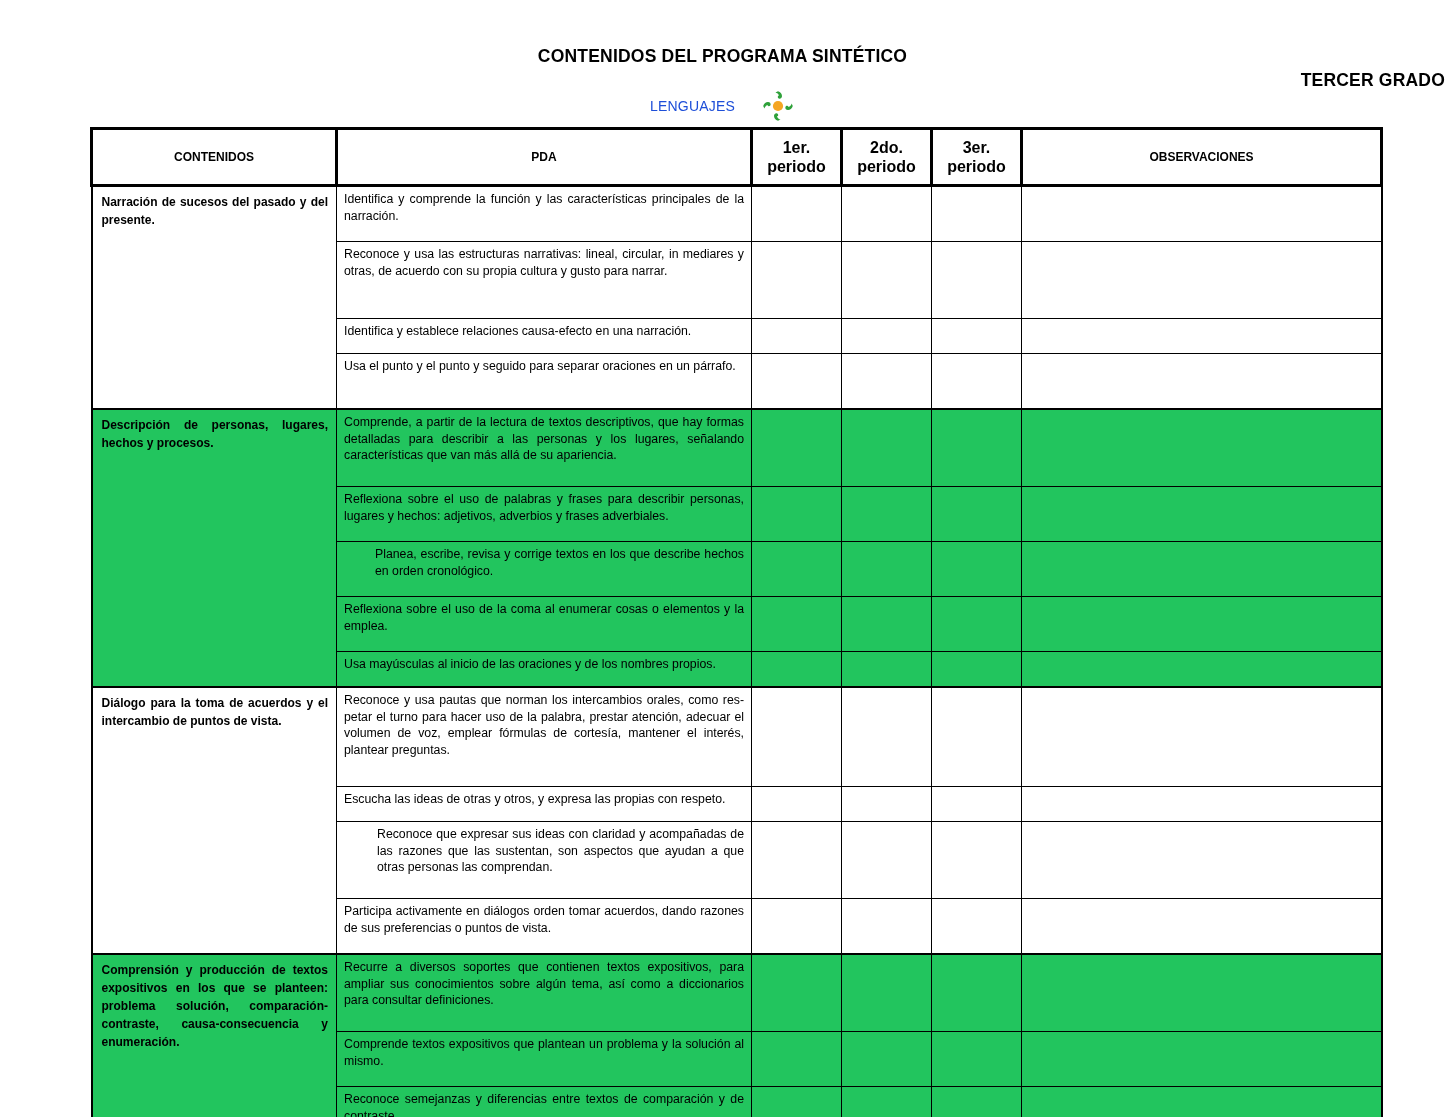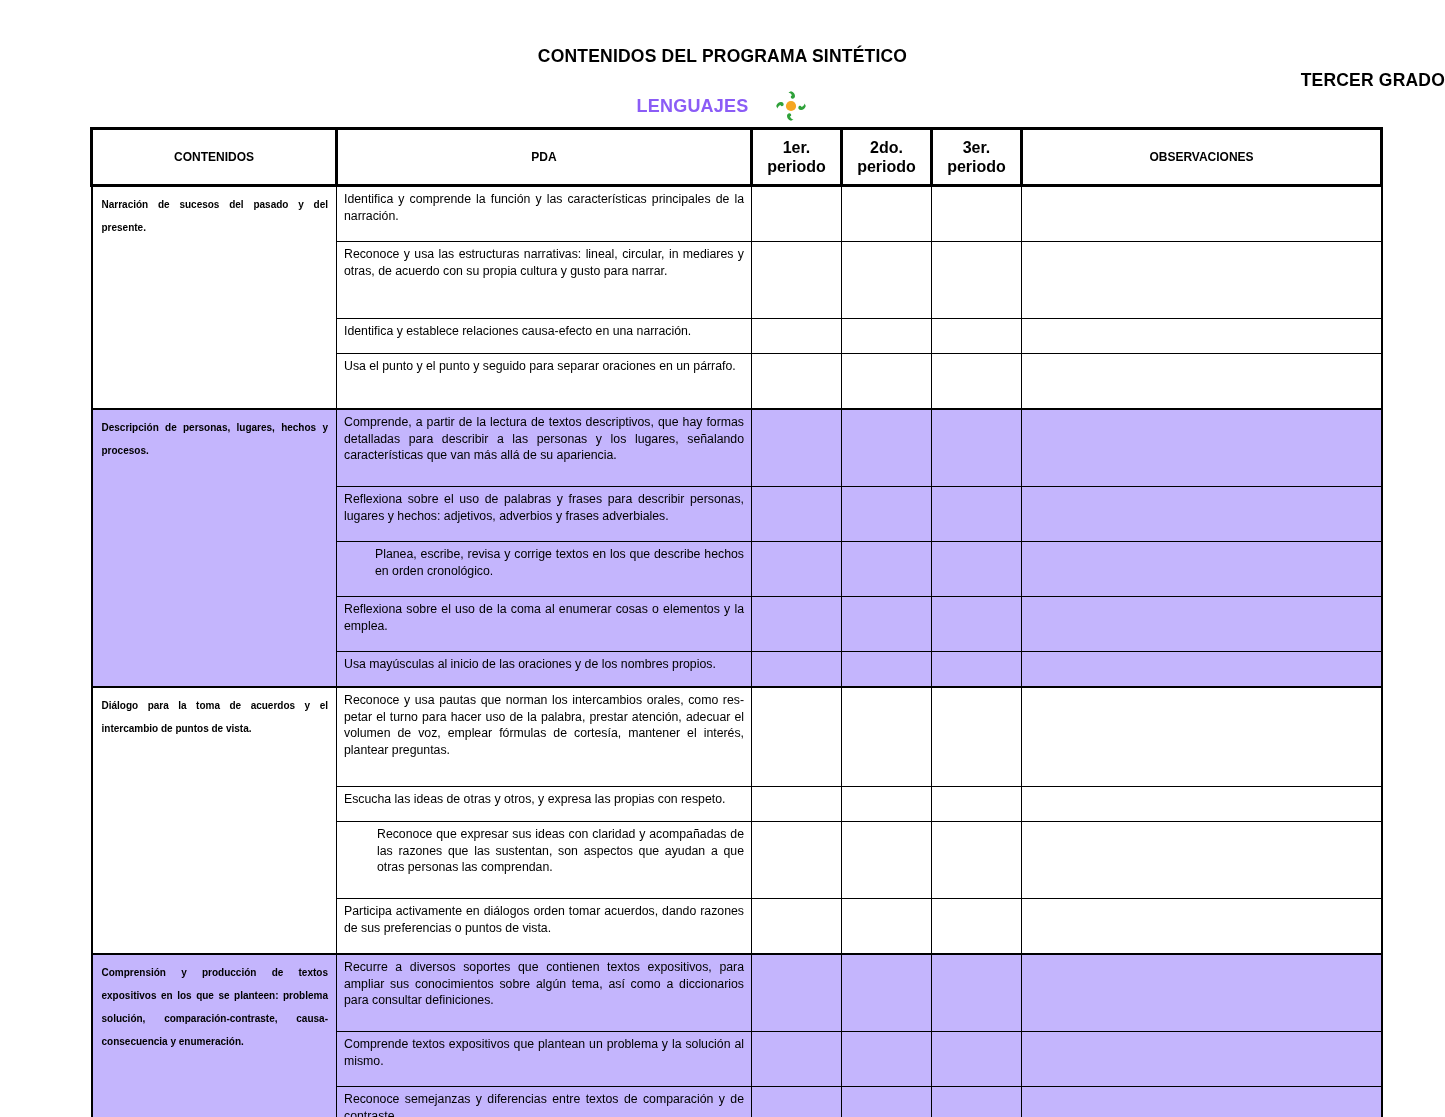--- a/index.html
+++ b/index.html
@@ -47,24 +47,24 @@
   .title-line3-wrap {
     display: flex;
     align-items: center;
     justify-content: center;
     gap: 26px;
     margin-top: 3px;
     height: 24px;
   }
   .title-line3 {
     font-family: "Liberation Sans", sans-serif;
-    font-weight: bold;
-    font-size: 18px;
+    font-weight: normal;
+    font-size: 14px;
     letter-spacing: 0.2px;
-    color: #8b5cf6;
+    color: #1d4ed8;
     line-height: 21px;
   }
 
   
   .eco-icon {
     position: relative;
     width: 34px;
     height: 34px;
     display: block;
   }
@@ -109,23 +109,23 @@
   }
 
   tbody td {
     border: 1.4px solid #000000;
     vertical-align: top;
     background: #ffffff;
     font-family: "Liberation Sans", sans-serif;
   }
 
   td.contenido {
-    font-size: 10px;
+    font-size: 12px;
     font-weight: bold;
-    line-height: 23px;
+    line-height: 18px;
     padding: 6px 8px 4px 9px;
     text-align: justify;
     text-justify: inter-word;
     vertical-align: top;
   }
 
   td.pda {
     font-size: 12.3px;
     line-height: 16.6px;
     padding: 4px 7px 4px 7px;
@@ -143,21 +143,21 @@
 
   
   tr.block-start > td {
     border-top: 2.6px solid #000000;
   }
   tr.block-last > td {
     border-bottom: 2.6px solid #000000;
   }
 
   
-  .tint td { background: #c4b5fd; }
+  .tint td { background: #22c55e; }
 
   
   tbody td.edge-left  { border-left: 2.6px solid #000000; }
   tbody td.edge-right { border-right: 2.6px solid #000000; }
 </style>
 </head>
 <body>
 
 <div class="page">
 

